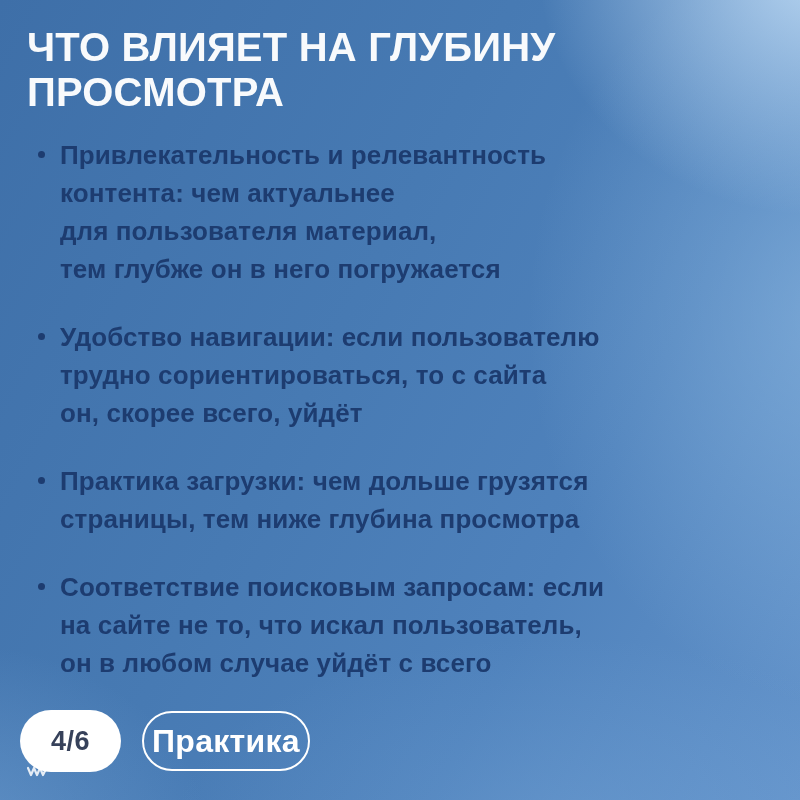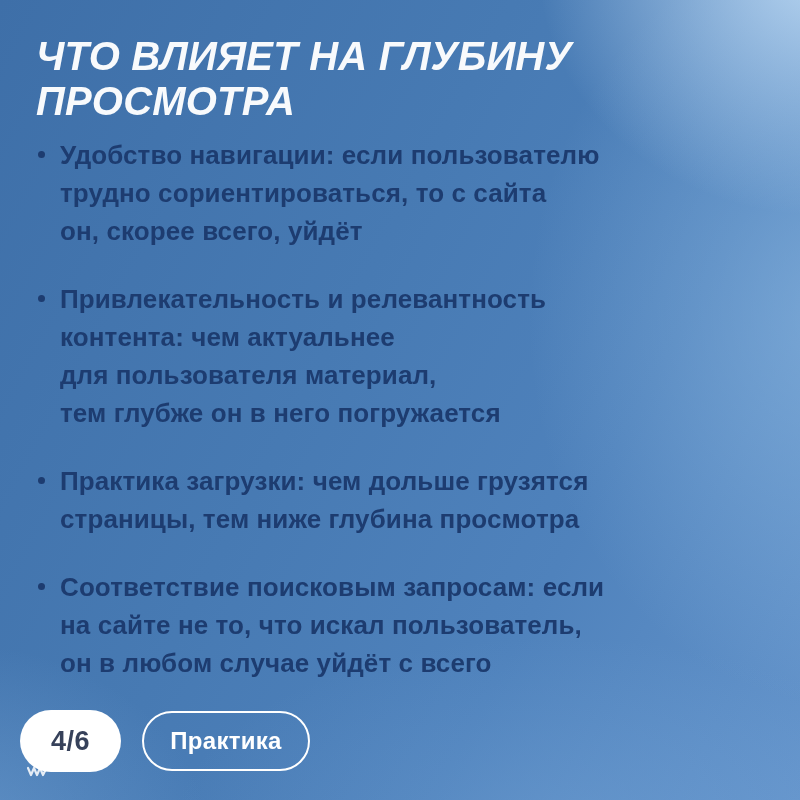--- a/index.html
+++ b/index.html
@@ -70,53 +70,53 @@
     box-sizing:border-box;
   }
   .badge-category{
     position:absolute;
     left:142px;bottom:28px;
     width:168px;height:60px;
     border:2px solid #ffffff;
     border-radius:30px;
     display:flex;align-items:center;justify-content:center;
     color:#ffffff;
-    font-size:24px;
+    font-size:32px;
     font-weight:700;
     letter-spacing:0.3px;
     background:transparent;
     box-sizing:border-box;
   }
   .squiggle{
     position:absolute;
     left:27px;bottom:22px;
     width:24px;height:12px;
     opacity:0.85;
   }
 </style>
 </head>
 <body>
 
 <div class="slide">
 
-  <h1 class="title" style="margin:12px;font-style:italic;">ЧТО ВЛИЯЕТ НА ГЛУБИНУ ПРОСМОТРА</h1>
+  <h1 class="title" style="margin:3px;">ЧТО ВЛИЯЕТ НА ГЛУБИНУ ПРОСМОТРА</h1>
 
   <div class="bullets">
-    <div class="bullet-row">
-      <span class="bullet-dot"></span>
-      <span class="bullet-text">Удобство навигации: если пользователю
-трудно сориентироваться, то с сайта
-он, скорее всего, уйдёт</span>
-    </div>
     <div class="bullet-row">
       <span class="bullet-dot"></span>
       <span class="bullet-text">Привлекательность и релевантность
 контента: чем актуальнее
 для пользователя материал,
 тем глубже он в него погружается</span>
+    </div>
+    <div class="bullet-row">
+      <span class="bullet-dot"></span>
+      <span class="bullet-text">Удобство навигации: если пользователю
+трудно сориентироваться, то с сайта
+он, скорее всего, уйдёт</span>
     </div>
     <div class="bullet-row">
       <span class="bullet-dot"></span>
       <span class="bullet-text">Практика загрузки: чем дольше грузятся
 страницы, тем ниже глубина просмотра</span>
     </div>
     <div class="bullet-row">
       <span class="bullet-dot"></span>
       <span class="bullet-text">Соответствие поисковым запросам: если
 на сайте не то, что искал пользователь,

